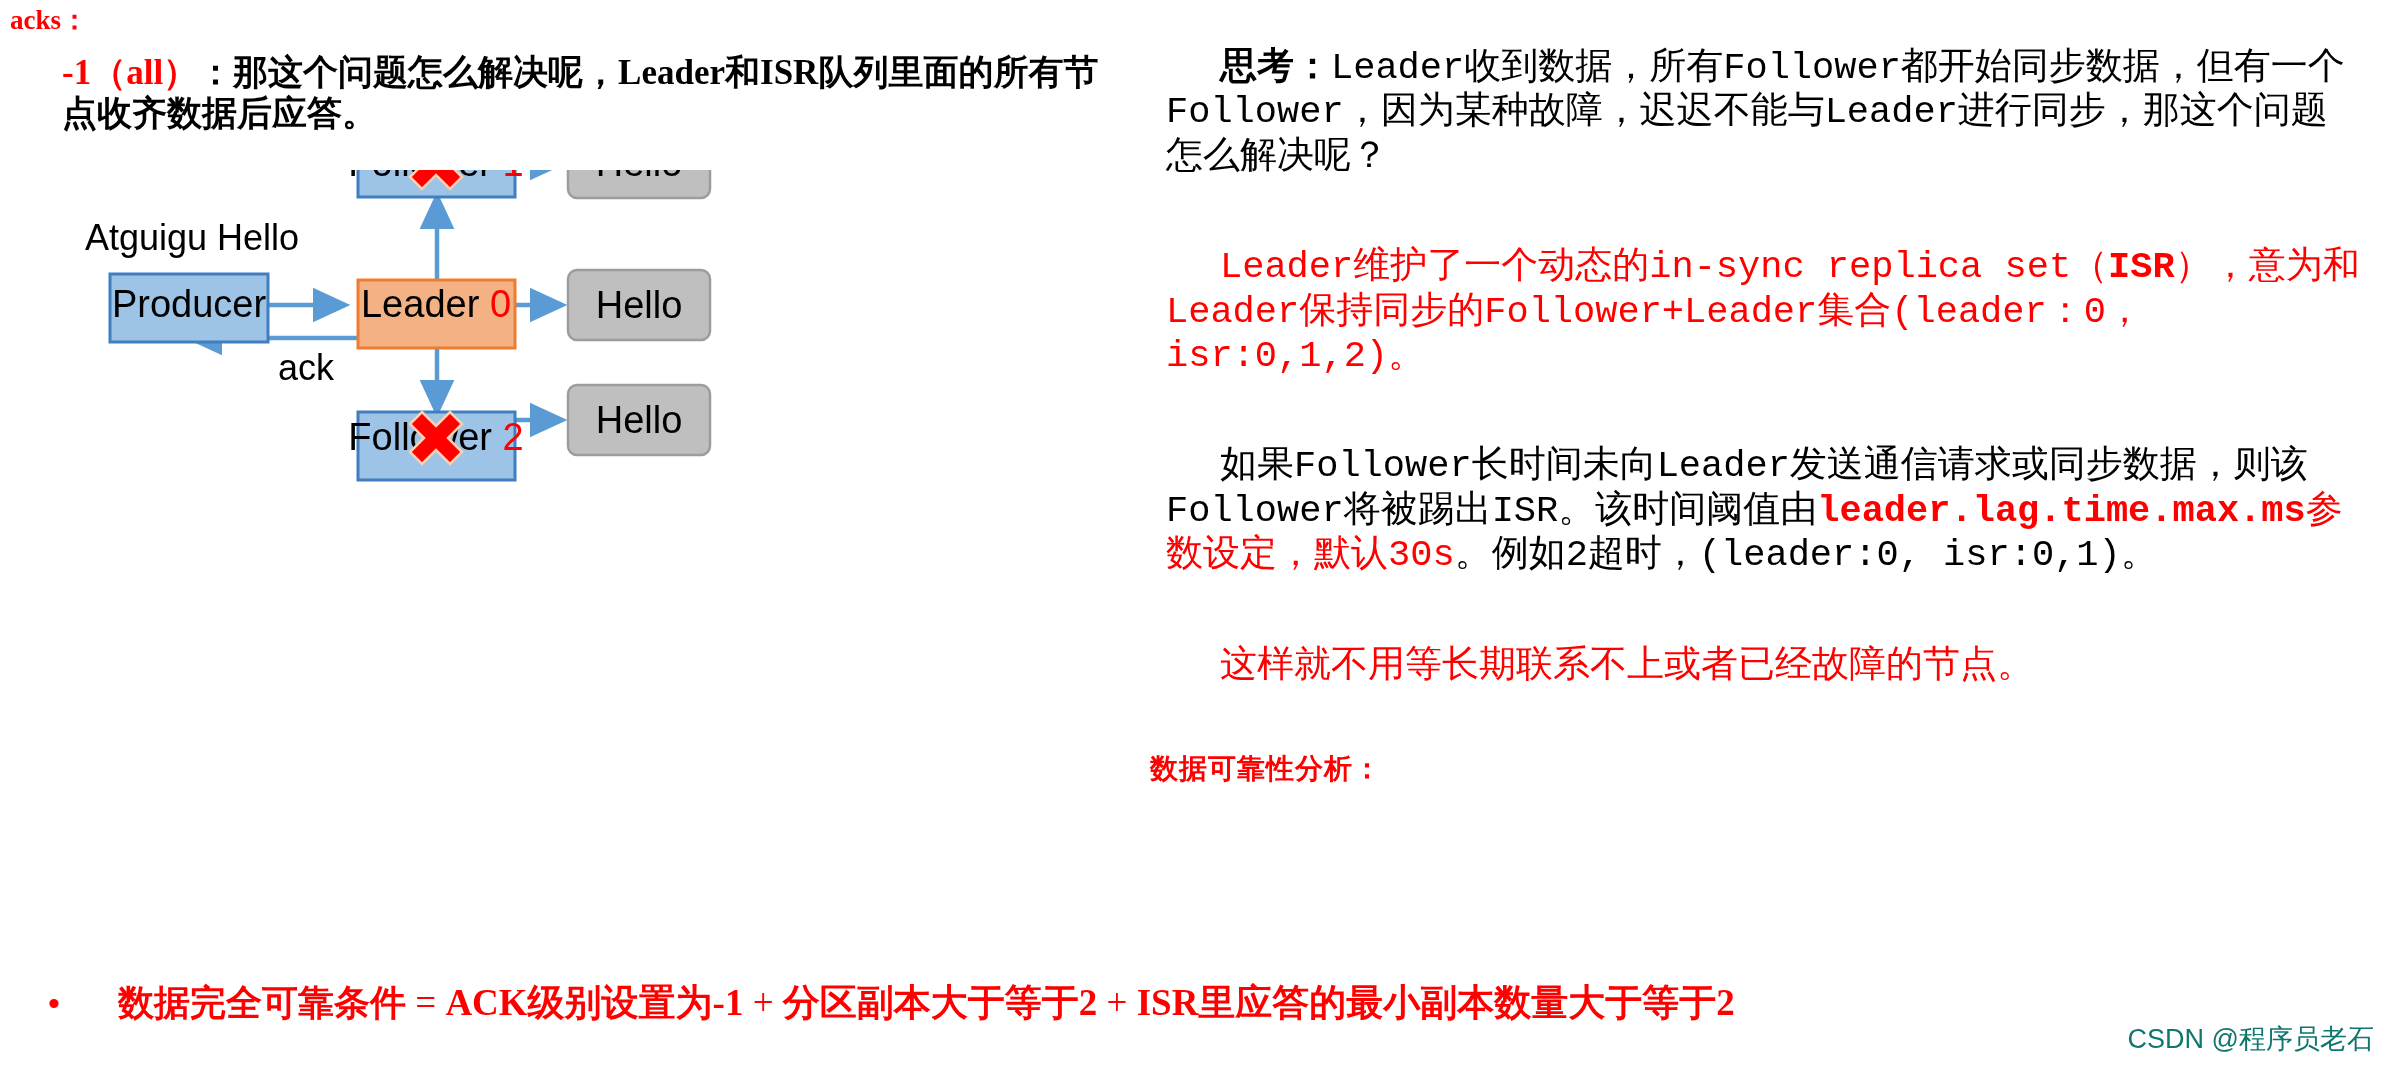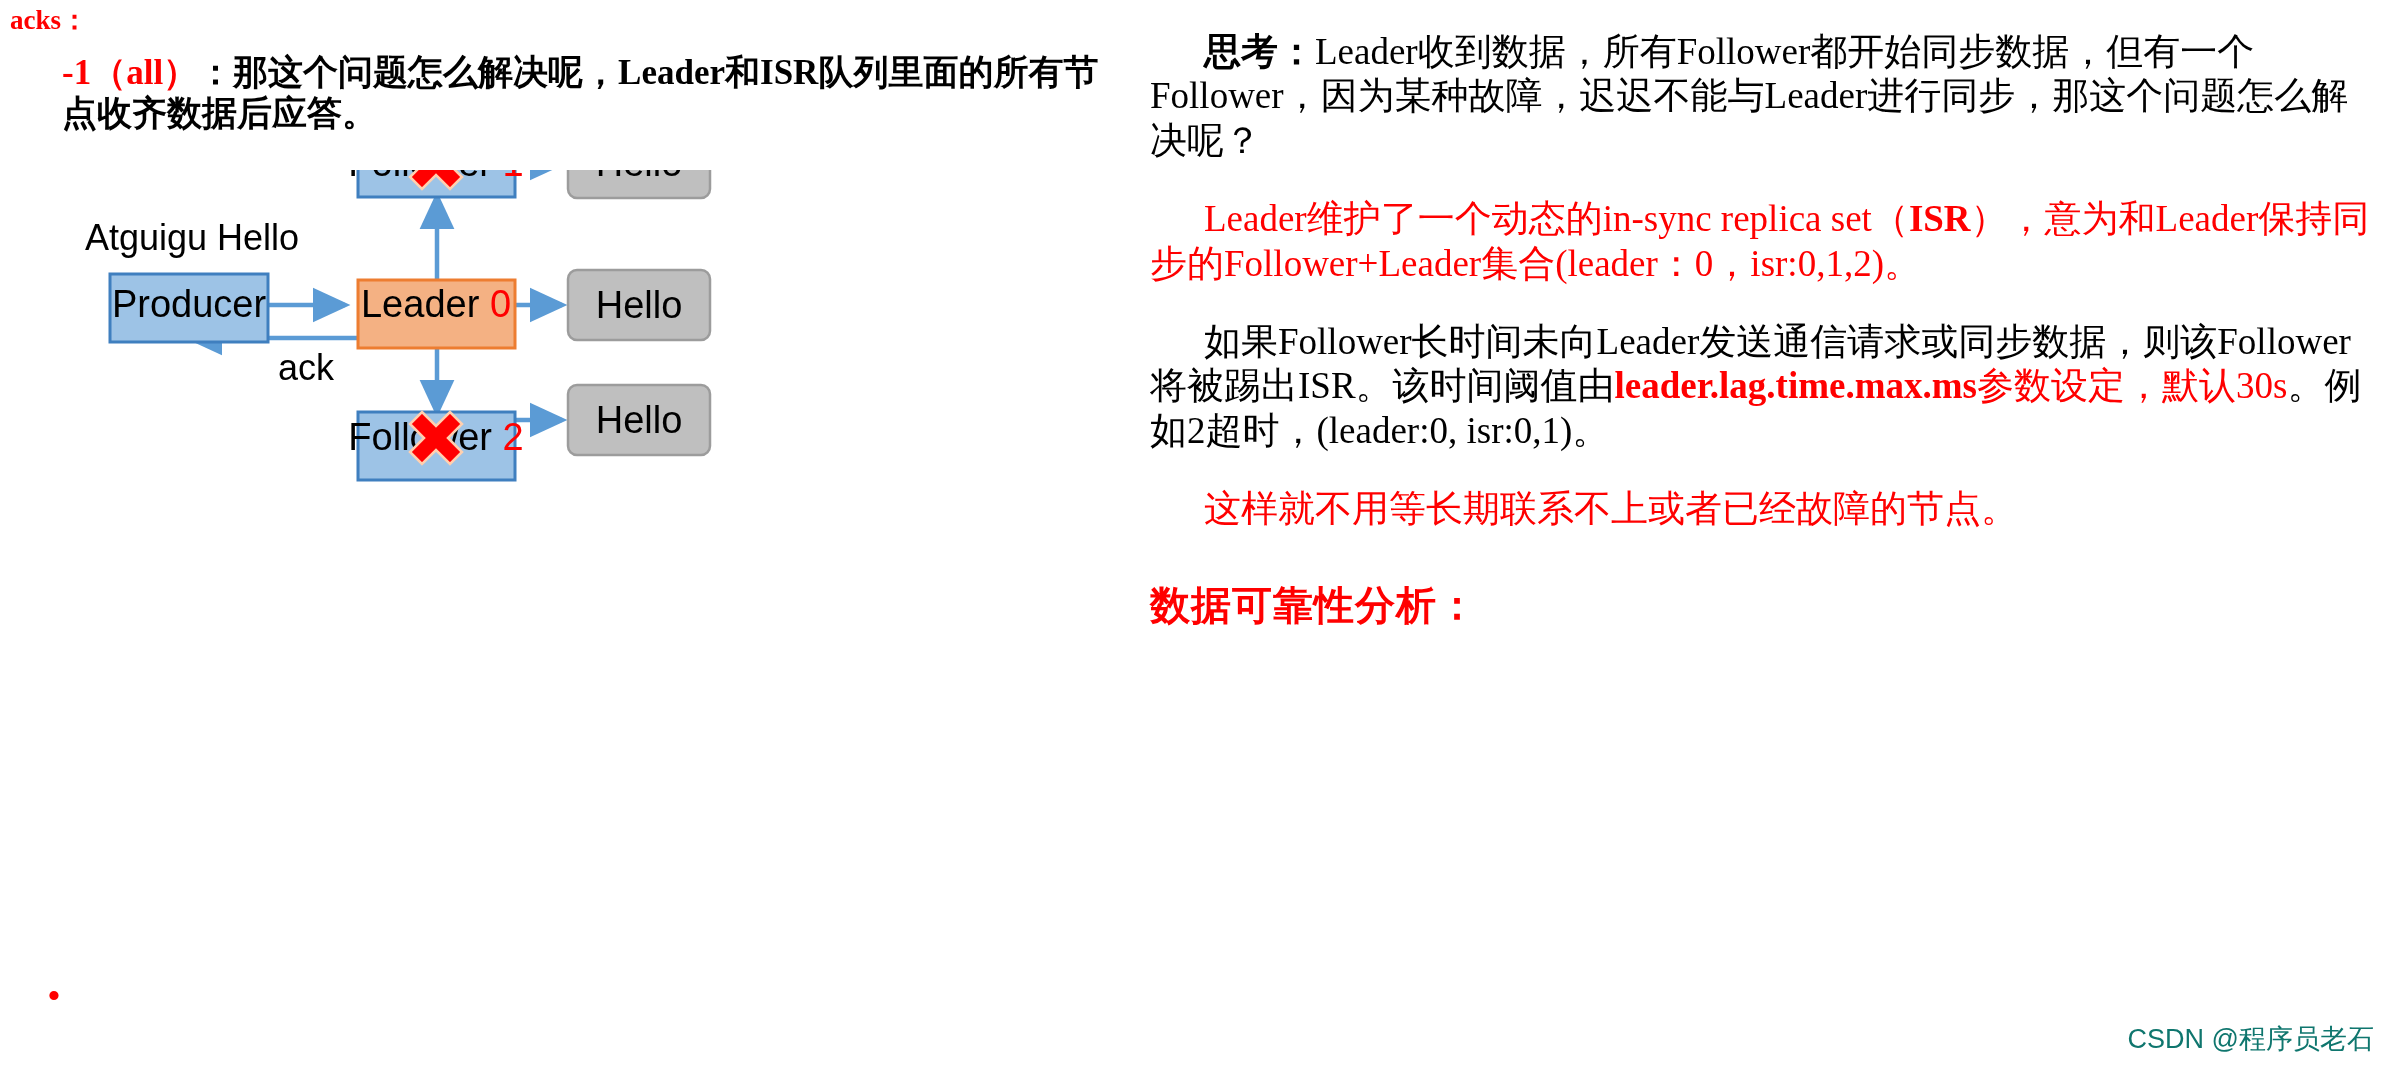--- a/index.html
+++ b/index.html
@@ -63,37 +63,37 @@
     fill: #000000;
   }
 
   
   #right-col {
     left: 1150px;
     top: 30px;
     width: 1230px;
   }
   .para {
-    font-family: Liberation Serif, serif;
+    font-family: Liberation Mono, monospace;
     font-size: 37px;
     line-height: 1.20;
     color: #000000;
-    margin: 0;
+    margin: 16px;
   }
   .para.indent { text-indent: 54px; }
   .para.red-indent { color: #ff0000; text-indent: 54px; }
   .bold { font-weight: bold; }
   .red-inline { color: #ff0000; }
   .red-bold { color: #ff0000; font-weight: bold; }
   .gap-md { height: 34px; }
   .gap-lg { height: 46px; }
 
   #analysis-heading {
     font-family: "DejaVu Sans", "Liberation Sans", sans-serif;
-    font-size: 40px;
+    font-size: 28px;
     font-weight: bold;
     color: #ff0000;
     letter-spacing: 1px;
     margin: 0;
   }
 
   .para.loose {
     line-height: 1.42;
   }
 
@@ -237,15 +237,16 @@
 
   <p id="analysis-heading">数据可靠性分析：</p>
 
   <div class="gap-md"></div>
 
 
 </div>
 
 <div class="abs" id="bottom-line">
   <span id="bullet-dot">•</span>
+  <span id="bottom-text"><span class="heavy">数据完全可靠条件</span><span> = </span><span class="b">ACK级别设置为-1</span><span> + </span><span class="b">分区副本大于等于2</span><span> + </span><span class="b">ISR里应答的最小副本数量大于等于2</span></span>
 </div>
 
 <div class="abs" id="watermark">CSDN @程序员老石</div>
 
 </body></html>

